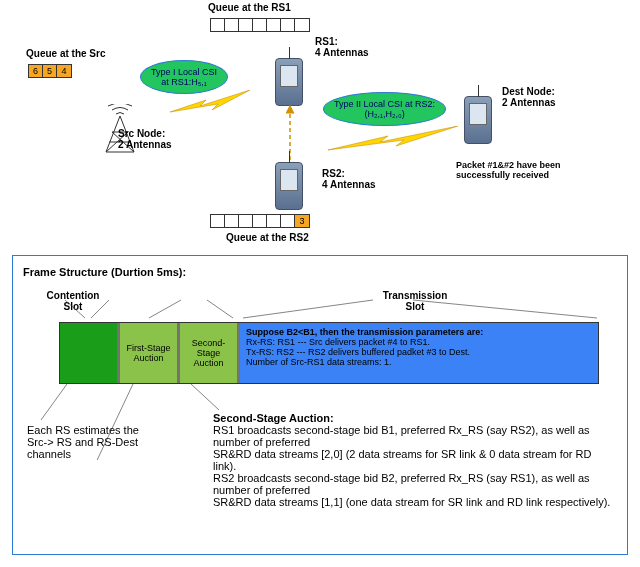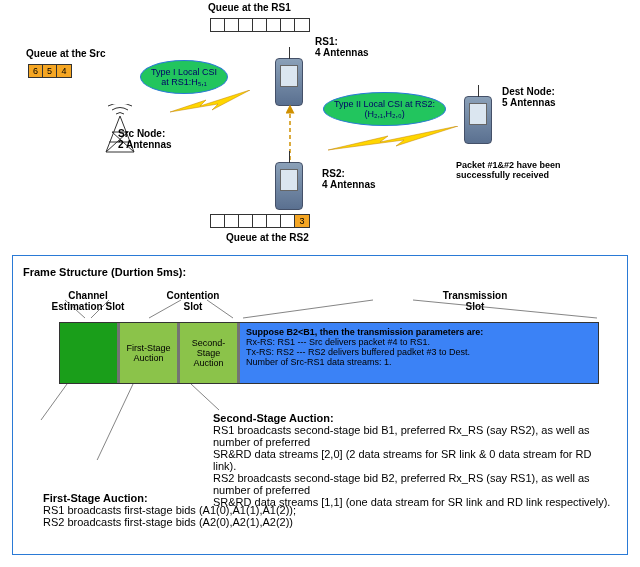--- a/index.html
+++ b/index.html
@@ -197,21 +197,21 @@
   </svg>
 
   <svg class="bolt" style="left:328px;top:126px;width:130px;" viewBox="0 0 130 30">
     <polygon points="0,24 60,10 52,16 130,0 68,20 76,14" fill="#ffd600" stroke="#c08000" stroke-width="0.5"></polygon>
   </svg>
 
   <div class="phone" style="left:464px;top:96px;">
       <div class="phone-screen"></div>
     </div>
   <div class="label" style="left:502px;top:86px;white-space:pre;">Dest Node:
-5 Antennas</div>
+2 Antennas</div>
   <div class="label sublabel" style="left:456px;top:160px;white-space:pre;font-weight:bold;">Packet #1&amp;#2 have been
 successfully received</div>
 
   <div class="phone" style="left:275px;top:162px;">
       <div class="phone-screen"></div>
     </div>
   <div class="label" style="left:322px;top:168px;white-space:pre;">RS2:
 4 Antennas</div>
 
   <div class="queue" style="left:210px;top:214px;" id="queue-rs2">
@@ -224,22 +224,20 @@
       <div class="queue-cell filled">3</div>
     </div>
   <div class="label" style="left:226px;top:232px;">Queue at the RS2</div>
 
 </div>
 
 <div class="frame-box">
   <div class="frame-title">Frame Structure (Durtion 5ms):</div>
 
   <div class="slot-headers">
-    <div style="width:110px;margin-left:10px;white-space:pre;">Channel
-Estimation Slot</div>
     <div style="width:100px;white-space:pre;">Contention
 Slot</div>
     <div style="flex:1;margin-left:90px;white-space:pre;">Transmission
 Slot</div>
   </div>
 
   <svg style="position:absolute;left:0;top:38px;width:600px;height:30px;">
     <line x1="72" y1="24" x2="52" y2="6" stroke="#333" stroke-width="0.6"></line>
     <line x1="78" y1="24" x2="96" y2="6" stroke="#333" stroke-width="0.6"></line>
     <line x1="136" y1="24" x2="168" y2="6" stroke="#333" stroke-width="0.6"></line>
@@ -268,28 +266,26 @@
       </div>
     </div>
   </div>
 
   <svg style="position:absolute;left:0;top:124px;width:600px;height:80px;">
     <line x1="54" y1="4" x2="28" y2="40" stroke="#333" stroke-width="0.6"></line>
     <line x1="120" y1="4" x2="70" y2="110" stroke="#333" stroke-width="0.6"></line>
     <line x1="178" y1="4" x2="206" y2="30" stroke="#333" stroke-width="0.6"></line>
   </svg>
 
+  <div class="desc-block" style="margin-left:0px;white-space:pre;width:140px;position:absolute;top:164px;left:14px;">Each RS estimates the
+Src-&gt; RS and RS-Dest
+channels</div>
 
   <div class="desc-block" style="position:absolute;top:152px;left:200px;width:400px;">
     <span class="head">Second-Stage Auction:</span><br>
     <span style="white-space:pre-line">RS1 broadcasts second-stage bid B1, preferred Rx_RS (say RS2), as well as number of preferred
 SR&amp;RD data streams [2,0] (2 data streams for SR link &amp; 0 data stream for RD link).
 RS2 broadcasts second-stage bid B2, preferred Rx_RS (say RS1), as well as number of preferred
 SR&amp;RD data streams [1,1] (one data stream for SR link and RD link respectively).</span>
   </div>
 
-  <div class="desc-block" style="position:absolute;top:232px;left:30px;width:360px;">
-    <span class="head">First-Stage Auction:</span><br>
-    <span style="white-space:pre-line">RS1 broadcasts first-stage bids (A1(0),A1(1),A1(2));
-RS2 broadcasts first-stage bids (A2(0),A2(1),A2(2))</span>
-  </div>
 
 </div>
 
 </body></html>

